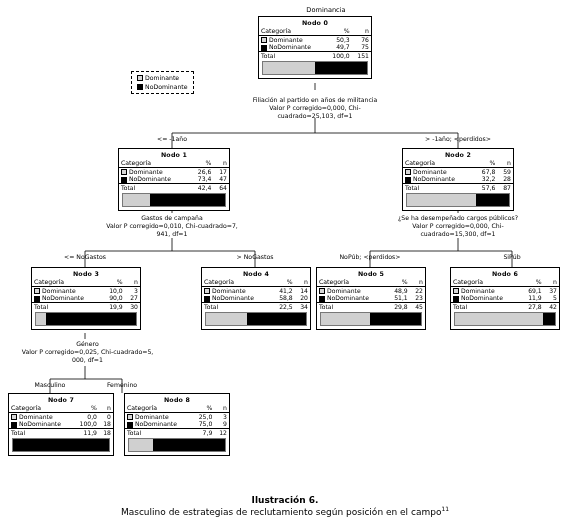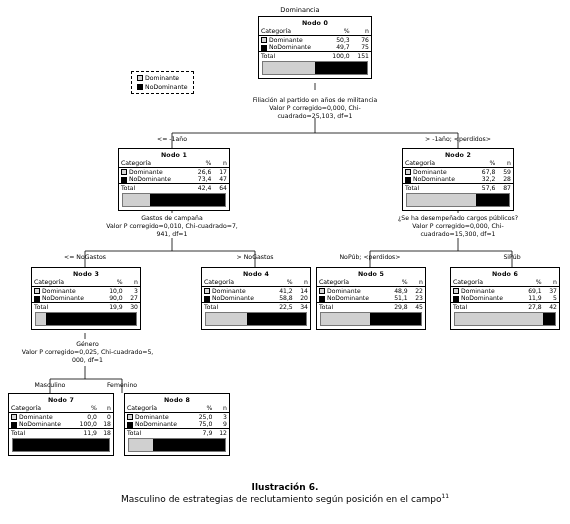--- a/index.html
+++ b/index.html
@@ -86,21 +86,21 @@
       <line x1="512" y1="251" x2="512" y2="267"></line>
 
       <line x1="85" y1="333" x2="85" y2="339"></line>
       <line x1="85" y1="366" x2="85" y2="379"></line>
       <line x1="50" y1="379" x2="122" y2="379"></line>
       <line x1="50" y1="379" x2="50" y2="393"></line>
       <line x1="122" y1="379" x2="122" y2="393"></line>
     </g>
   </svg>
 
-  <div class="toptitle" style="left:240px;top:6px;width:120px;">Dominancia</div>
+  <div class="toptitle" style="left:266px;top:6px;width:120px;">Dominancia</div>
 
   <div class="legend" style="left:131px;top:71px;">
     <div class="lrow">
       <span class="swatch sw-dom"></span><span>Dominante</span>
     </div>
     <div class="lrow">
       <span class="swatch sw-nodom"></span><span>NoDominante</span>
     </div>
   </div>
 
@@ -420,18 +420,18 @@
         <td class="cnt">12</td>
       </tr>
     </tbody>
       </table>
     <div class="barwrap">
       <div class="bar-dom" style="width:25%"></div>
       <div class="bar-nodom" style="width:75%"></div>
     </div>
   </div>
 
-  <div class="caption" style="top:482px;">
+  <div class="caption" style="top:495px;">
     <div class="cap-title">Ilustración 6.</div>
     <div class="cap-sub"><span>Masculino de estrategias de reclutamiento según posición en el campo</span><span class="cap-sup">11</span></div>
   </div>
 
 </div>
 
 </body></html>

